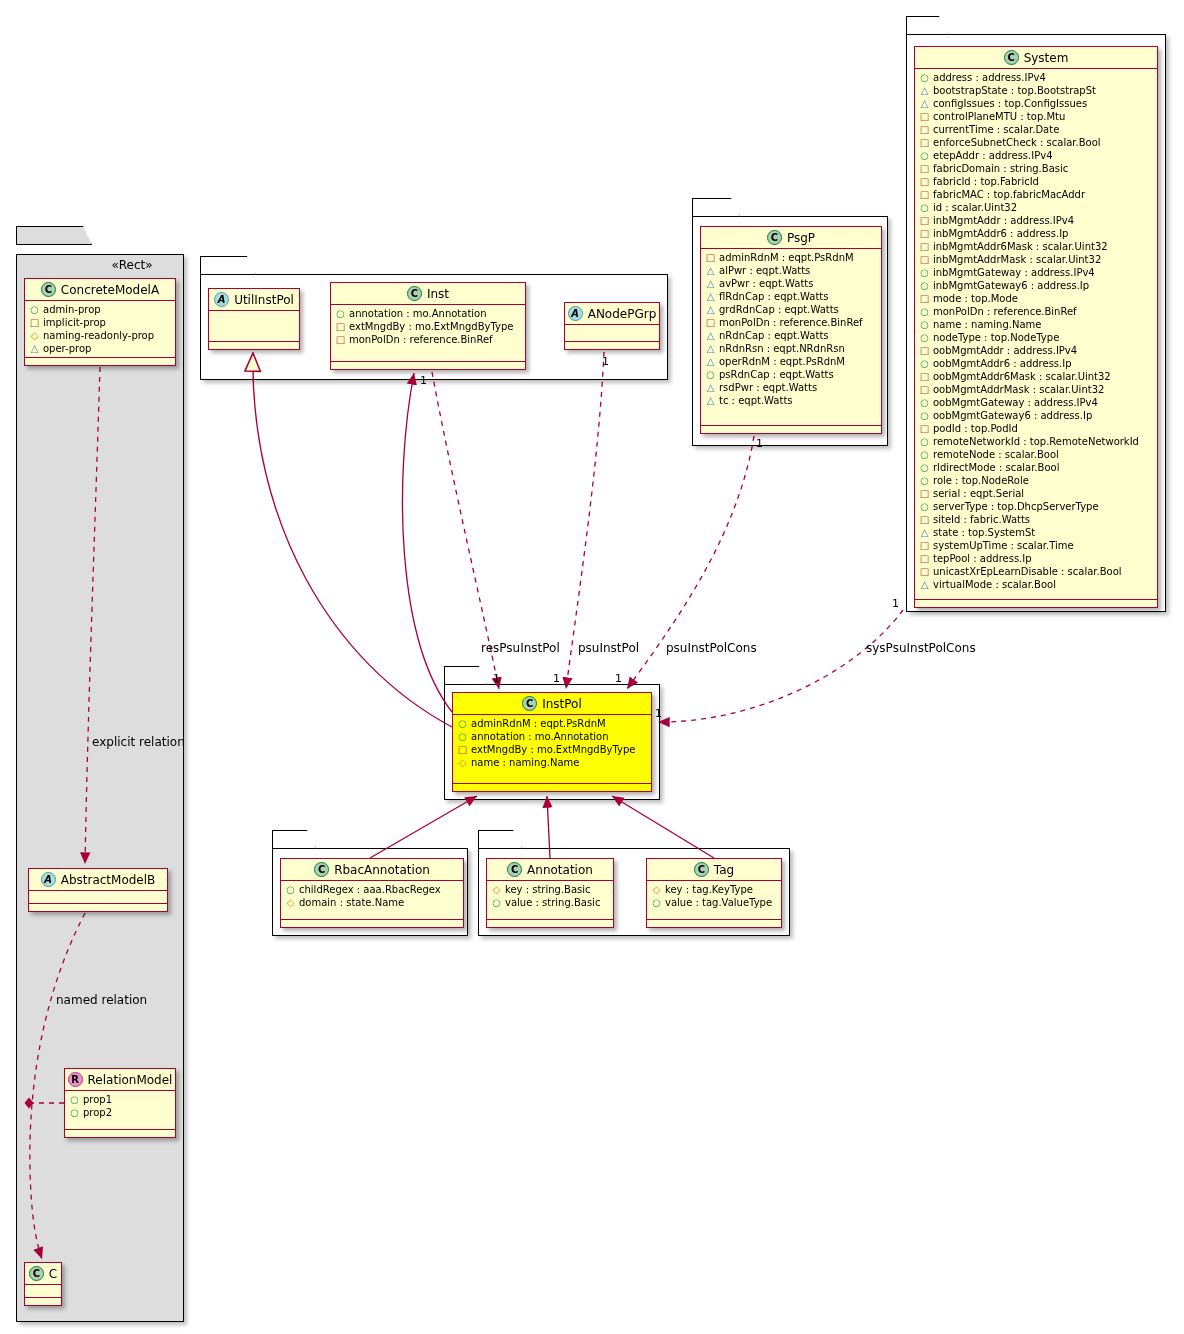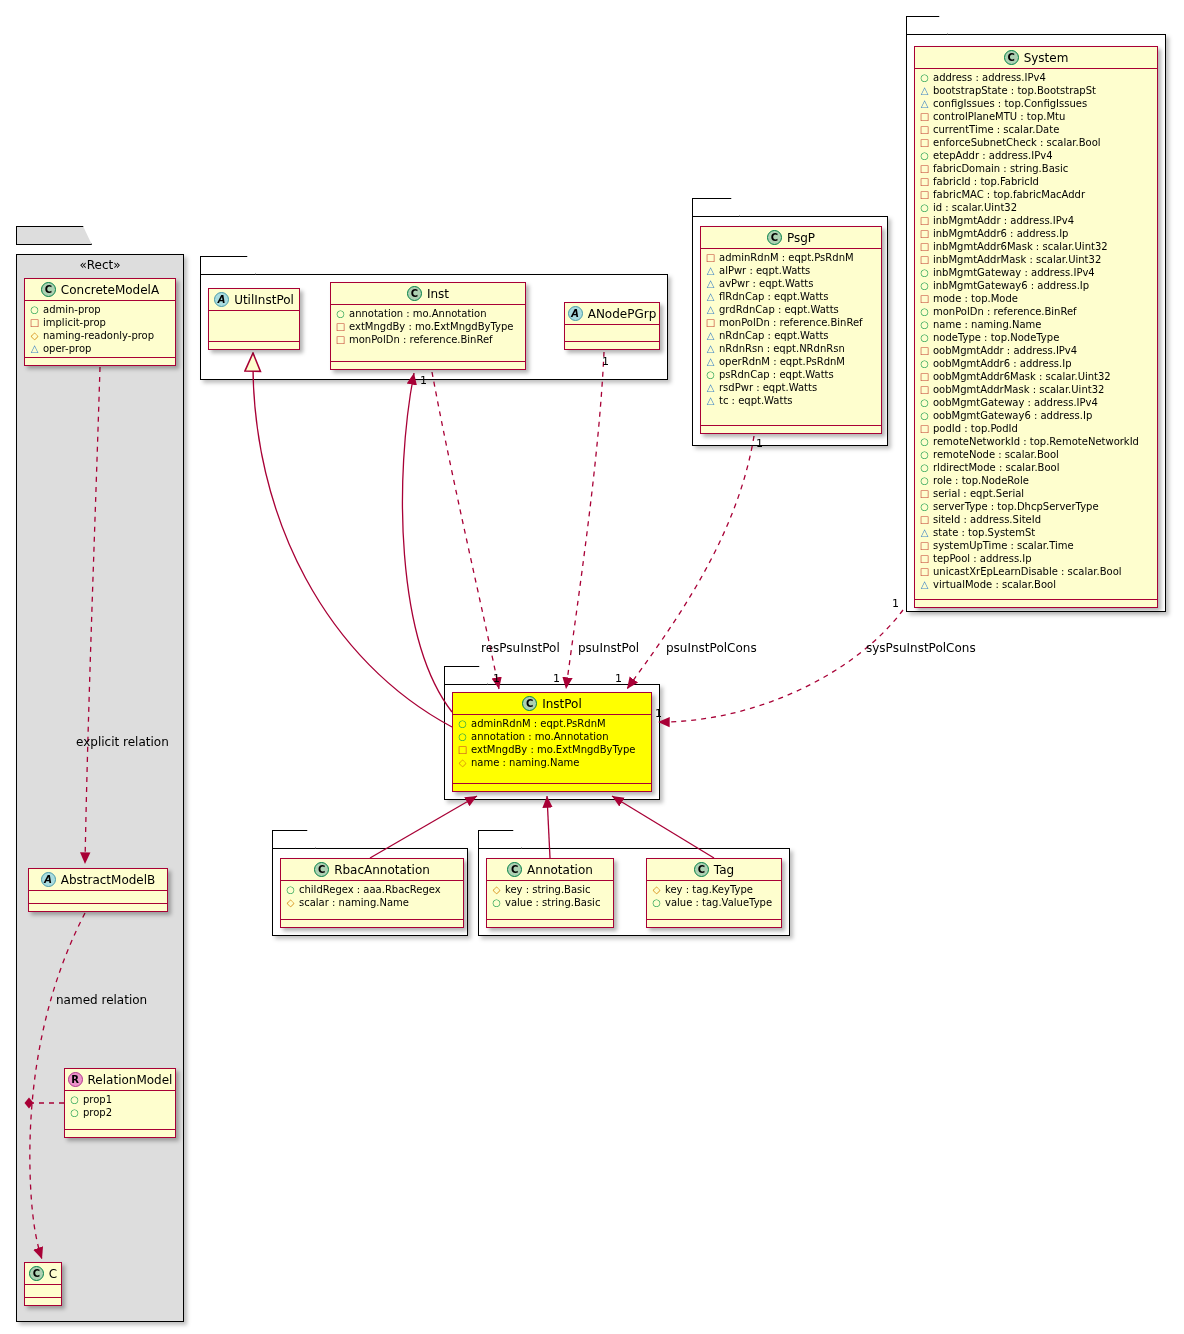--- a/index.html
+++ b/index.html
@@ -38,21 +38,21 @@
   .attr { display:flex; align-items:center; gap:3px; font-size:10px; line-height:13px; white-space:nowrap; }
   .ai { width:11px; flex:0 0 11px; text-align:center; font-size:10px; line-height:13px; }
   .vis-admin::before    { content:"○"; color:#1E9E4F; }
   .vis-implicit::before { content:"□"; color:#C03A2B; }
   .vis-naming::before   { content:"◇"; color:#D4880C; }
   .vis-oper::before     { content:"△"; color:#4387C7; }
 
   
   .lbl { position:absolute; z-index:3; font-size:12px; white-space:nowrap; }
   .mult { position:absolute; z-index:3; font-size:11px; }
-  .stereo { position:absolute; z-index:3; font-size:12px; text-align:center; }
+  .stereo { position:absolute; z-index:3; font-size:12px; text-align:center;margin-left:32px; }
 </style>
 </head>
 <body>
 
 <div id="canvas">
 
   <div class="pkg-body gray" style="left:16px;top:254px;width:168px;height:1068px"></div>
   <div class="pkg-body" style="left:200px;top:274px;width:468px;height:106px"></div>
   <div class="pkg-body" style="left:692px;top:216px;width:196px;height:230px"></div>
   <div class="pkg-body" style="left:906px;top:34px;width:260px;height:578px"></div>
@@ -409,21 +409,21 @@
         <div class="attr">
           <span class="ai vis-implicit"></span>
           <span class="at">serial : eqpt.Serial</span>
         </div>
         <div class="attr">
           <span class="ai vis-admin"></span>
           <span class="at">serverType : top.DhcpServerType</span>
         </div>
         <div class="attr">
           <span class="ai vis-implicit"></span>
-          <span class="at">siteId : address.SiteId</span>
+          <span class="at">siteId : fabric.Watts</span>
         </div>
         <div class="attr">
           <span class="ai vis-oper"></span>
           <span class="at">state : top.SystemSt</span>
         </div>
         <div class="attr">
           <span class="ai vis-implicit"></span>
           <span class="at">systemUpTime : scalar.Time</span>
         </div>
         <div class="attr">
@@ -475,21 +475,21 @@
       <span class="clz-name">RbacAnnotation</span>
     </div>
     <div class="clz-attrs">
 
     <div class="attr">
           <span class="ai vis-admin"></span>
           <span class="at">childRegex : aaa.RbacRegex</span>
         </div>
         <div class="attr">
           <span class="ai vis-naming"></span>
-          <span class="at">scalar : naming.Name</span>
+          <span class="at">domain : state.Name</span>
         </div>
       </div>
     <div class="clz-methods"></div>
   </div>
 
   <div class="clazz" style="left:486px;top:858px;width:128px;height:70px">
     <div class="clz-head">
       <span class="spot spot-C">C</span>
       <span class="clz-name">Annotation</span>
     </div>
@@ -523,21 +523,21 @@
           <span class="at">value : tag.ValueType</span>
         </div>
       </div>
     <div class="clz-methods"></div>
   </div>
 
   <div class="lbl" style="left:481px;top:641px">resPsuInstPol</div>
   <div class="lbl" style="left:578px;top:641px">psuInstPol</div>
   <div class="lbl" style="left:666px;top:641px">psuInstPolCons</div>
   <div class="lbl" style="left:866px;top:641px">sysPsuInstPolCons</div>
-  <div class="lbl" style="left:76px;top:735px">explicit relation</div>
+  <div class="lbl" style="left:92px;top:735px">explicit relation</div>
   <div class="lbl" style="left:56px;top:993px">named relation</div>
 
   <div class="mult" style="left:420px;top:374px">1</div>
   <div class="mult" style="left:602px;top:355px">1</div>
   <div class="mult" style="left:756px;top:437px">1</div>
   <div class="mult" style="left:892px;top:597px">1</div>
   <div class="mult" style="left:493px;top:672px">1</div>
   <div class="mult" style="left:553px;top:672px">1</div>
   <div class="mult" style="left:615px;top:672px">1</div>
   <div class="mult" style="left:655px;top:707px">1</div>

